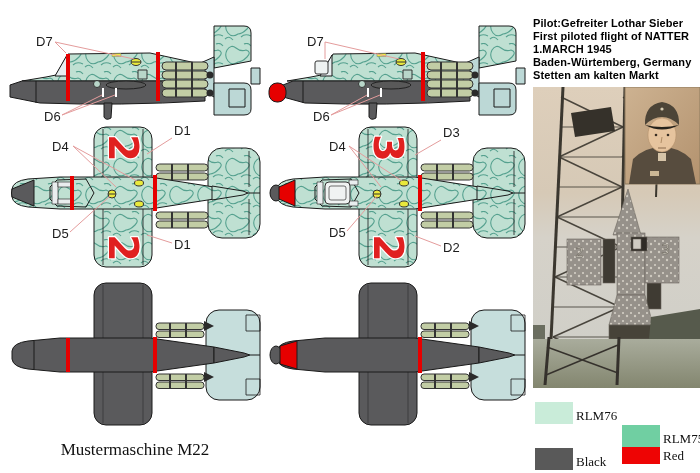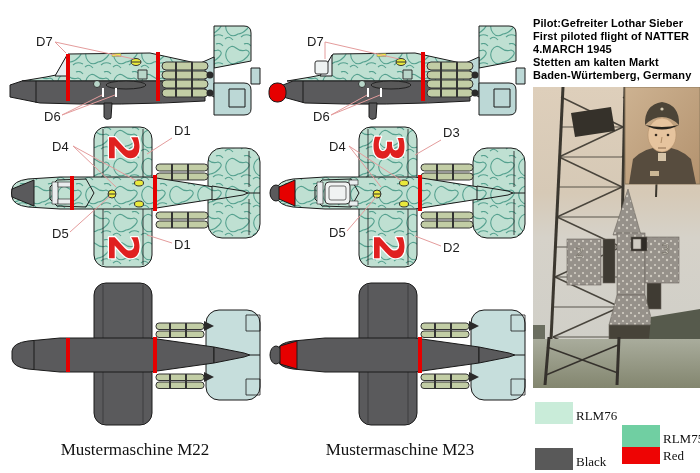--- a/index.html
+++ b/index.html
@@ -296,28 +296,27 @@
       <text class="dlabel" x="48" y="106">D6</text>
       <text class="dlabel" x="64" y="136">D4</text>
       <text class="dlabel" x="178" y="122">D3</text>
       <text class="dlabel" x="64" y="222">D5</text>
       <text class="dlabel" x="178" y="237">D2</text>
     </g>
   </svg>
   </div>
 
   <div class="caption" style="left:0;width:270px;text-align:center;">Mustermaschine M22</div>
-  <div class="caption" style="left:265px;width:270px;">Mustermaschine M23</div>
 
   <div class="info">
     <div>Pilot:Gefreiter Lothar Sieber</div>
     <div>First piloted flight of NATTER</div>
-    <div>4.MARCH 1945</div>
+    <div>1.MARCH 1945</div>
+    <div>Baden-Würtemberg, Germany</div>
     <div>Stetten am kalten Markt</div>
-    <div>Baden-Würtemberg, Germany</div>
   </div>
 
   <svg class="photo" width="167" height="301" viewBox="0 0 167 301">
     <rect x="0" y="0" width="167" height="301" fill="url(#sky)"></rect>
 
     <g stroke="#3b372f">
       <line x1="30" y1="0" x2="16" y2="295" stroke-width="3"></line>
       <line x1="92" y1="0" x2="86" y2="295" stroke-width="3"></line>
       <line x1="127" y1="0" x2="123" y2="110" stroke-width="2"></line>
       <g stroke-width="1.4" opacity=".9">

